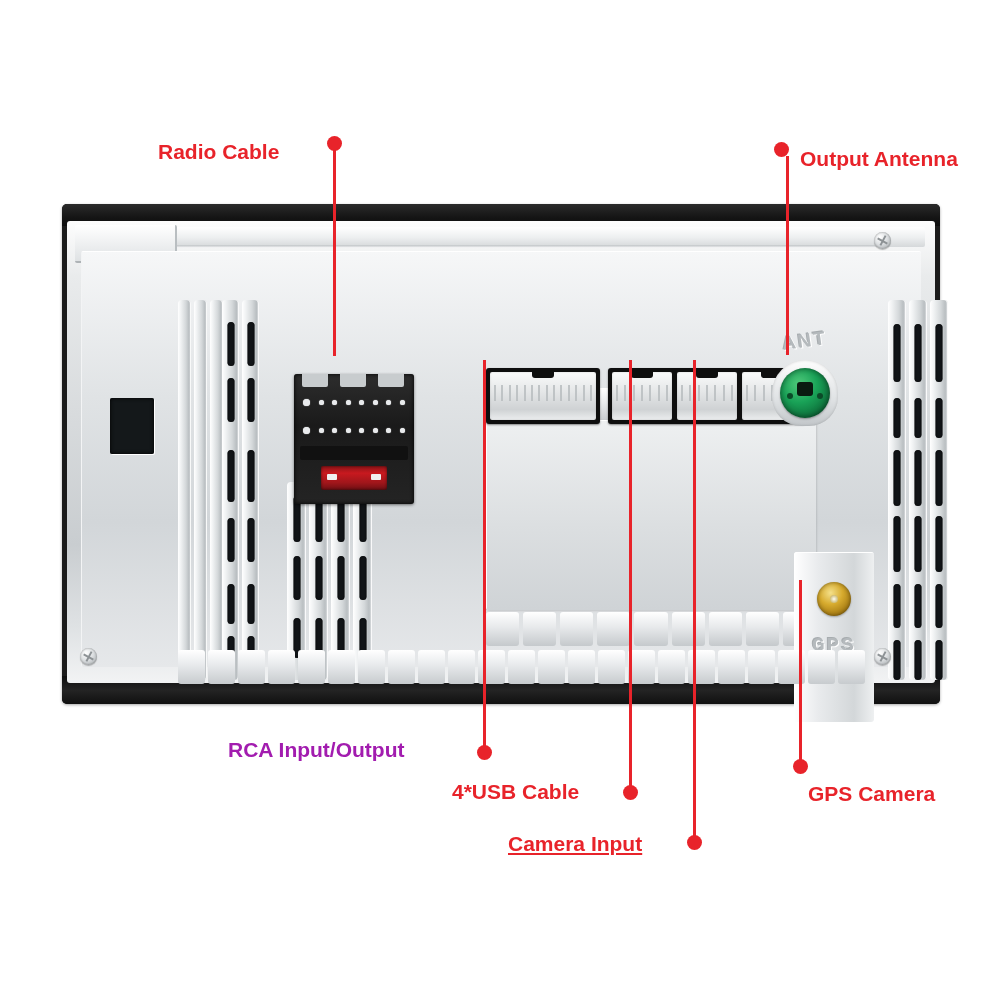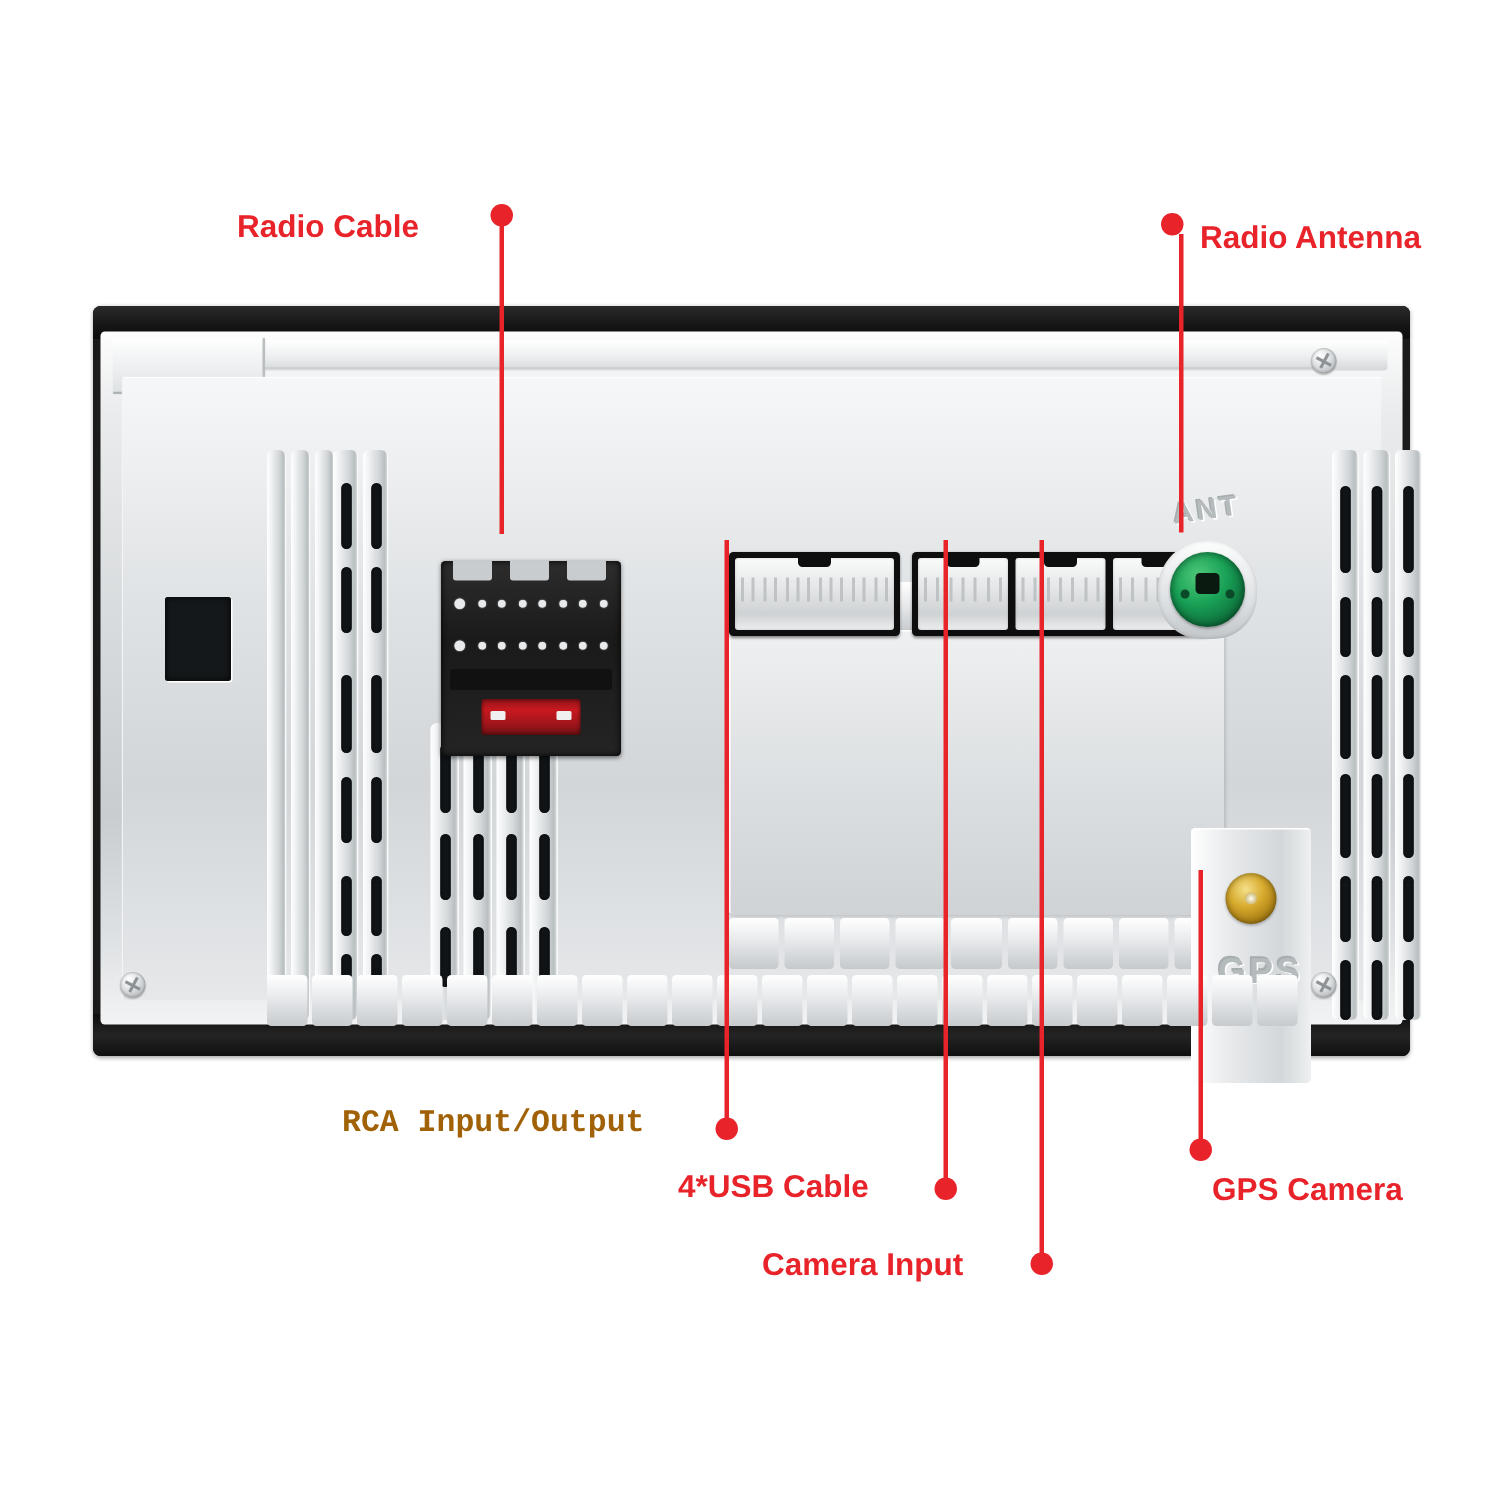--- a/index.html
+++ b/index.html
@@ -569,21 +569,21 @@
             <div class="ant-hole"></div>
             <div class="ant-dimple" style="left:7px;  top:25px;"></div>
             <div class="ant-dimple" style="right:7px; top:25px;"></div>
           </div>
         </div>
 
         <div class="gps-pillar"></div>
         <div class="gps-jack">
           <div class="gps-center"></div>
         </div>
-        <div class="emboss" style="left:730px; top:382px; font-size:24px;">GPS</div>
+        <div class="emboss" style="left:730px; top:382px; font-size:21px;font-family:Liberation Mono, monospace;">GPS</div>
 
         <div class="fins" id="fins-bottom" style="left:96px; top:398px; width:700px; height:34px;">
             <div class="fin" style="width: 27px; height: 100%;"></div>
             <div class="fin" style="width: 27px; height: 100%;"></div>
             <div class="fin" style="width: 27px; height: 100%;"></div>
             <div class="fin" style="width: 27px; height: 100%;"></div>
             <div class="fin" style="width: 27px; height: 100%;"></div>
             <div class="fin" style="width: 27px; height: 100%;"></div>
             <div class="fin" style="width: 27px; height: 100%;"></div>
             <div class="fin" style="width: 27px; height: 100%;"></div>
@@ -610,28 +610,28 @@
     <div class="screw" style="left:812px; top:444px;"></div>
     <div class="screw" style="left:18px;  top:444px;"></div>
   </div>
 
   <div id="callouts">
       <div class="callout-line" style="left: 333px; top: 150px; width: 3px; height: 206px; background: rgb(232, 35, 42);"></div>
       <div class="callout-dot" style="left: 327px; top: 136px; background: rgb(232, 35, 42);"></div>
       <div class="callout-label" style="left: 158px; top: 140px; color: rgb(232, 35, 42);">Radio Cable</div>
       <div class="callout-line" style="left: 786px; top: 156px; width: 3px; height: 199px; background: rgb(232, 35, 42);"></div>
       <div class="callout-dot" style="left: 774px; top: 142px; background: rgb(232, 35, 42);"></div>
-      <div class="callout-label" style="left: 800px; top: 147px; color: rgb(232, 35, 42);">Radio Antenna</div>
+      <div class="callout-label" style="left: 800px; top: 147px; color: rgb(232, 35, 42);">Output Antenna</div>
       <div class="callout-line" style="left: 483px; top: 360px; width: 3px; height: 392px; background: rgb(232, 35, 42);"></div>
       <div class="callout-dot" style="left: 477px; top: 745px; background: rgb(232, 35, 42);"></div>
-      <div class="callout-label" style="left: 228px; top: 738px; color: #a16207; font-family: Liberation Mono, monospace;">RCA Input/Output</div>
+      <div class="callout-label" style="left: 228px; top: 738px; color: #a21caf;">RCA Input/Output</div>
       <div class="callout-line" style="left: 629px; top: 360px; width: 3px; height: 432px; background: rgb(232, 35, 42);"></div>
       <div class="callout-dot" style="left: 623px; top: 785px; background: rgb(232, 35, 42);"></div>
       <div class="callout-label" style="left: 452px; top: 780px; color: rgb(232, 35, 42);">4*USB Cable</div>
       <div class="callout-line" style="left: 693px; top: 360px; width: 3px; height: 482px; background: rgb(232, 35, 42);"></div>
       <div class="callout-dot" style="left: 687px; top: 835px; background: rgb(232, 35, 42);"></div>
-      <div class="callout-label" style="left: 508px; top: 832px; color: rgb(232, 35, 42);">Camera Input</div>
+      <div class="callout-label" style="left: 508px; top: 832px; color: rgb(232, 35, 42); text-decoration: underline;">Camera Input</div>
       <div class="callout-line" style="left: 799px; top: 580px; width: 3px; height: 186px; background: rgb(232, 35, 42);"></div>
       <div class="callout-dot" style="left: 793px; top: 759px; background: rgb(232, 35, 42);"></div>
       <div class="callout-label" style="left: 808px; top: 782px; color: rgb(232, 35, 42);">GPS Camera</div>
     </div>
 
 </div>
 
 </body></html>

